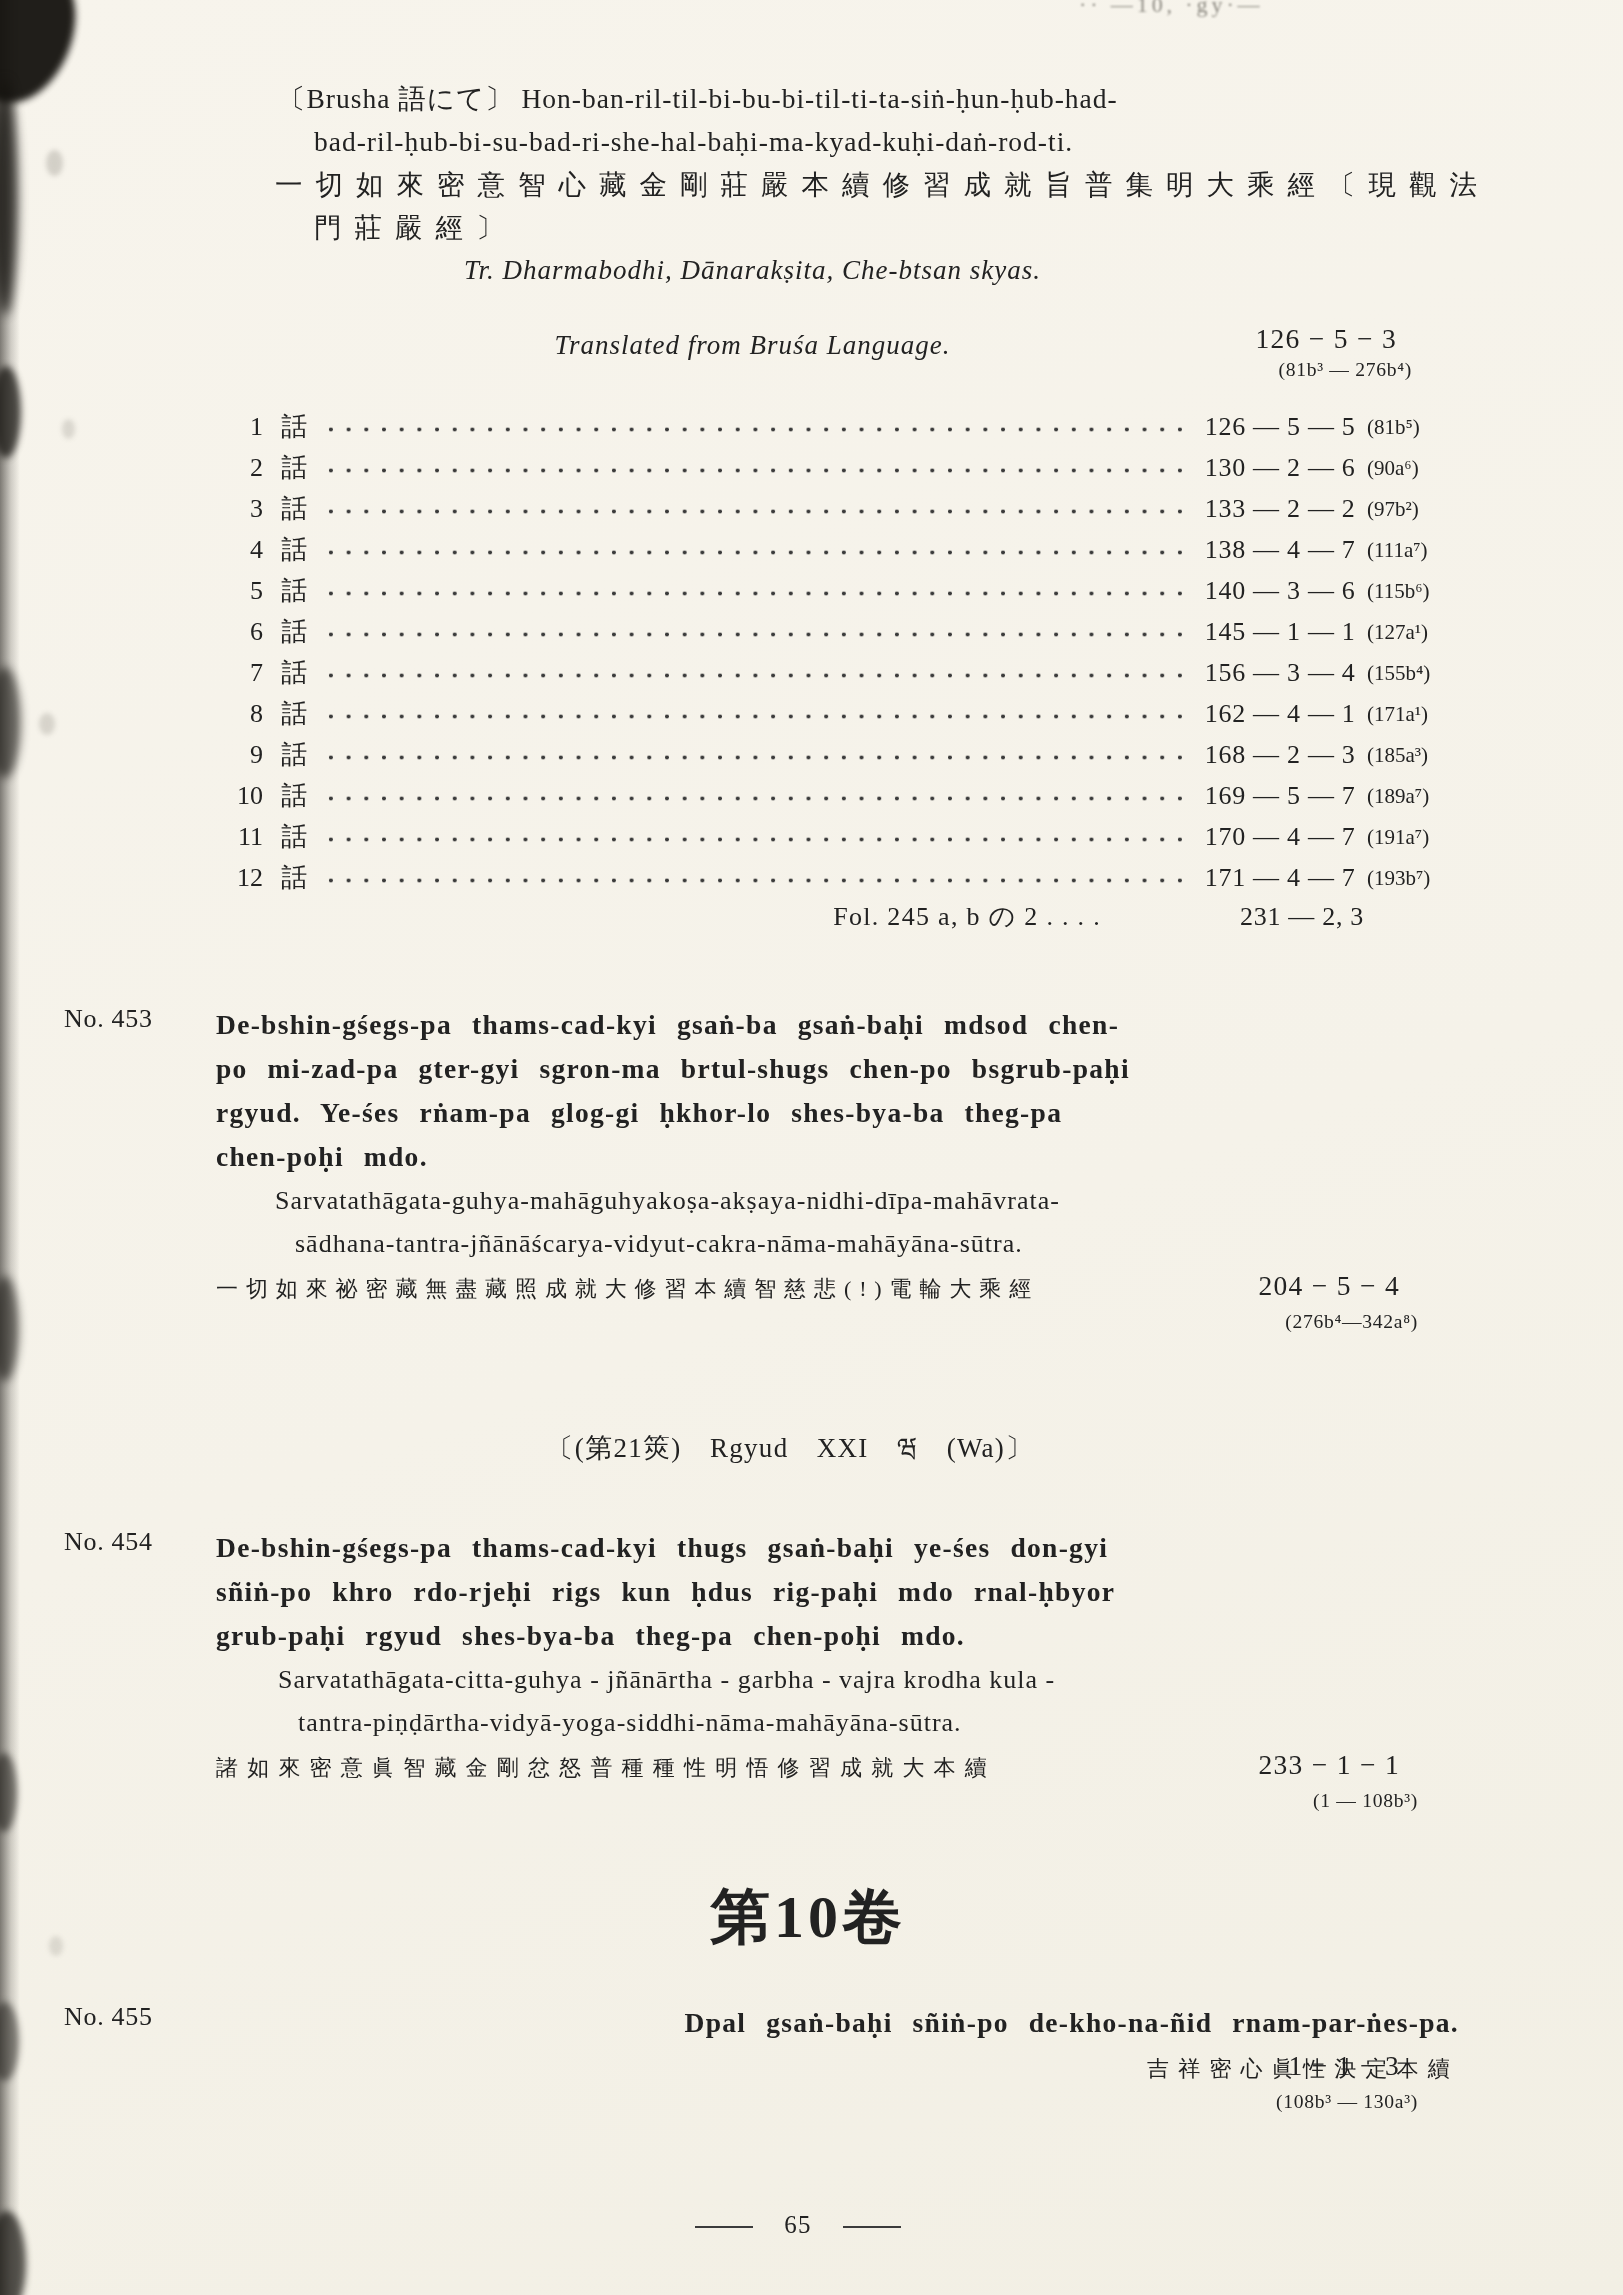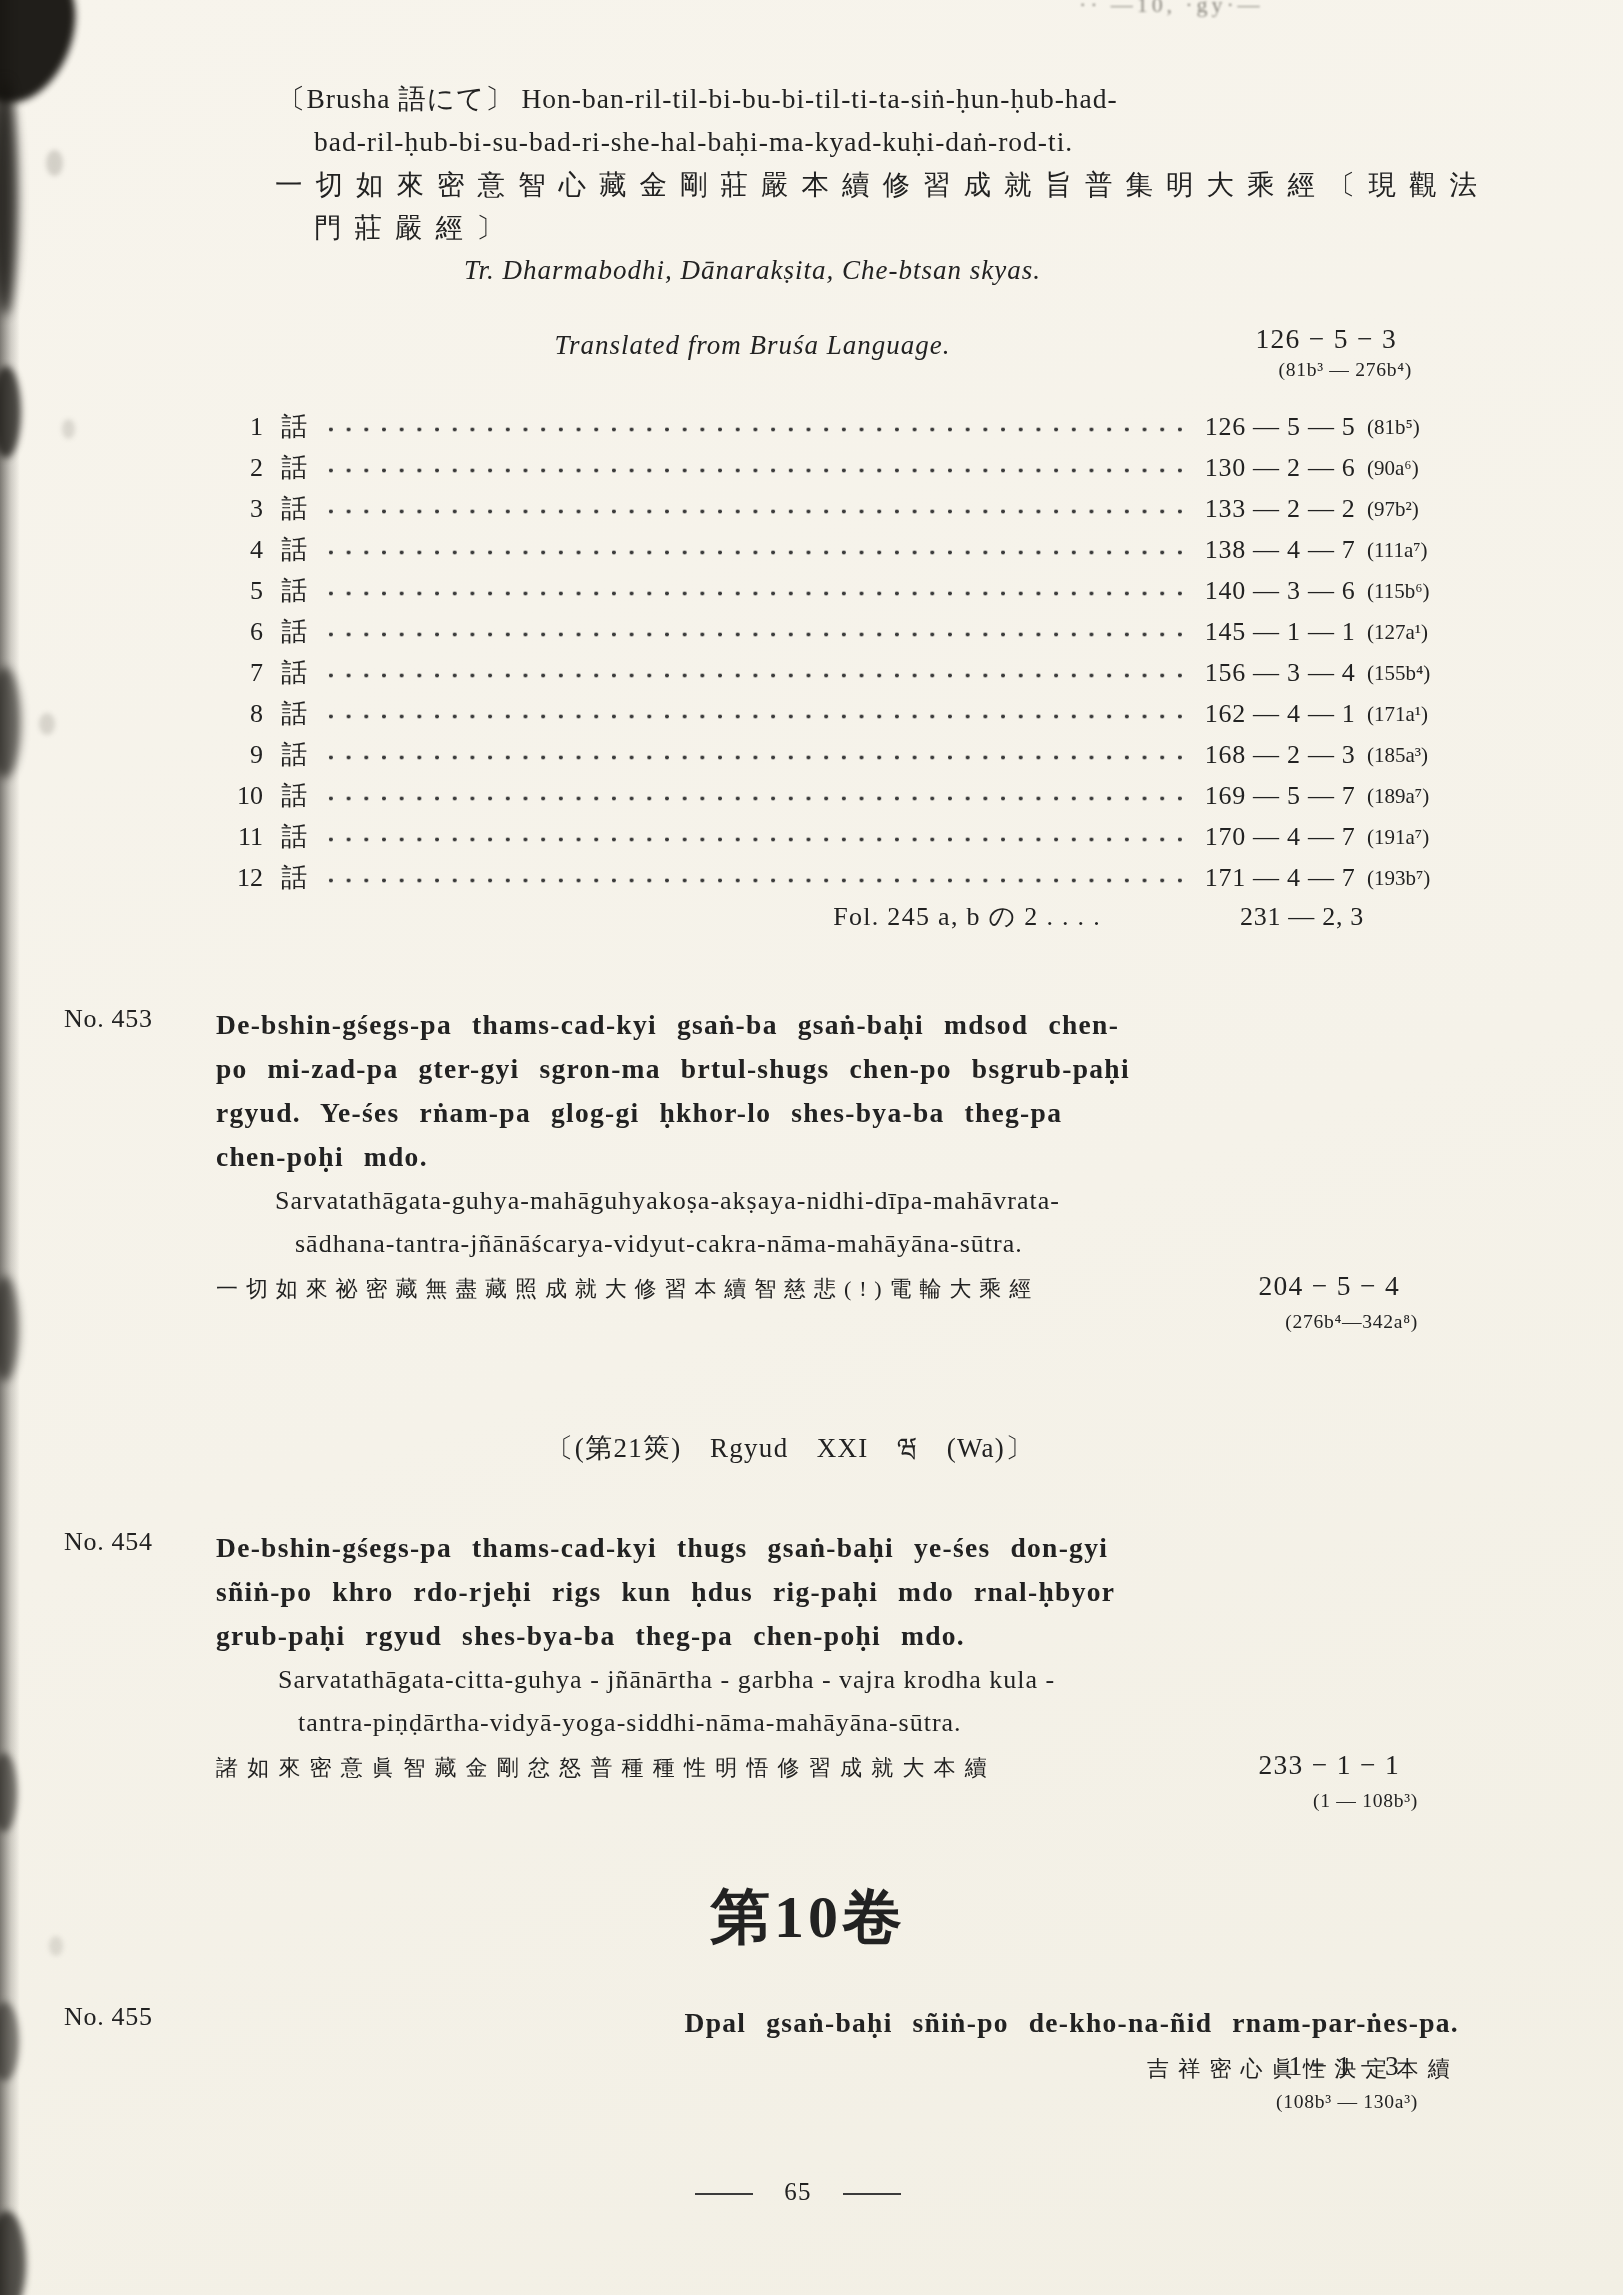--- a/index.html
+++ b/index.html
@@ -56,21 +56,21 @@
   .skt{font-size:26px;line-height:43px;white-space:nowrap;letter-spacing:1px;}
   .cn-row{position:relative;height:73px;margin-top:1.3px;line-height:42px;white-space:nowrap;}
   .cn-row .cn-text{font-size:22px;display:inline-block;}
   .cn-row .ref-main{right:59px;top:-1.3px;}
   .cn-row .ref-folio{right:41px;top:35px;}
   
   .divider{margin-top:88px;height:43px;line-height:43px;text-align:center;
     padding-right:95px;font-size:27px;letter-spacing:1.3px;white-space:nowrap;}
   .volume{margin-top:63px;height:73px;line-height:73px;font-size:60px;font-weight:700;
     text-align:center;padding-right:59px;letter-spacing:3.9px;}
-  .footer{margin-top:59px;display:flex;justify-content:center;align-items:center;
+  .footer{margin-top:92px;display:flex;justify-content:center;align-items:center;
     padding-right:79px;gap:31px;}
   .rule{width:58px;height:2px;background:#3b3b3b;margin-top:3.9px;}
   .pnum{font-size:25px;letter-spacing:1.3px;}
 </style>
 </head>
 <body>
 
 <div class="page">
 
   <div class="binding"></div>

